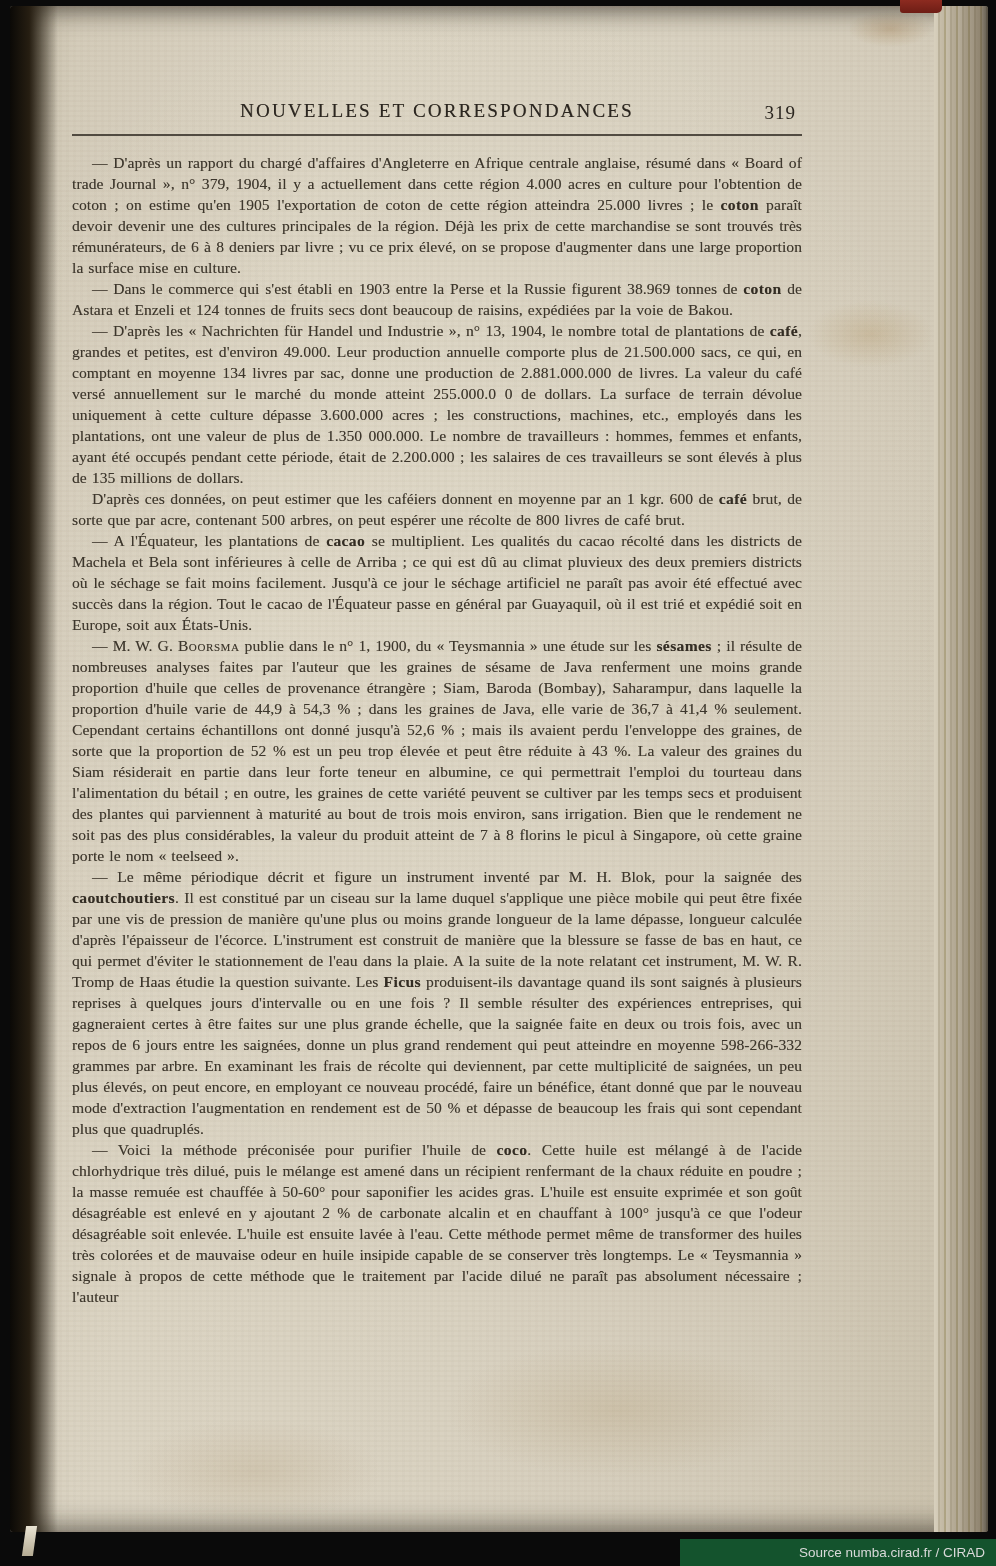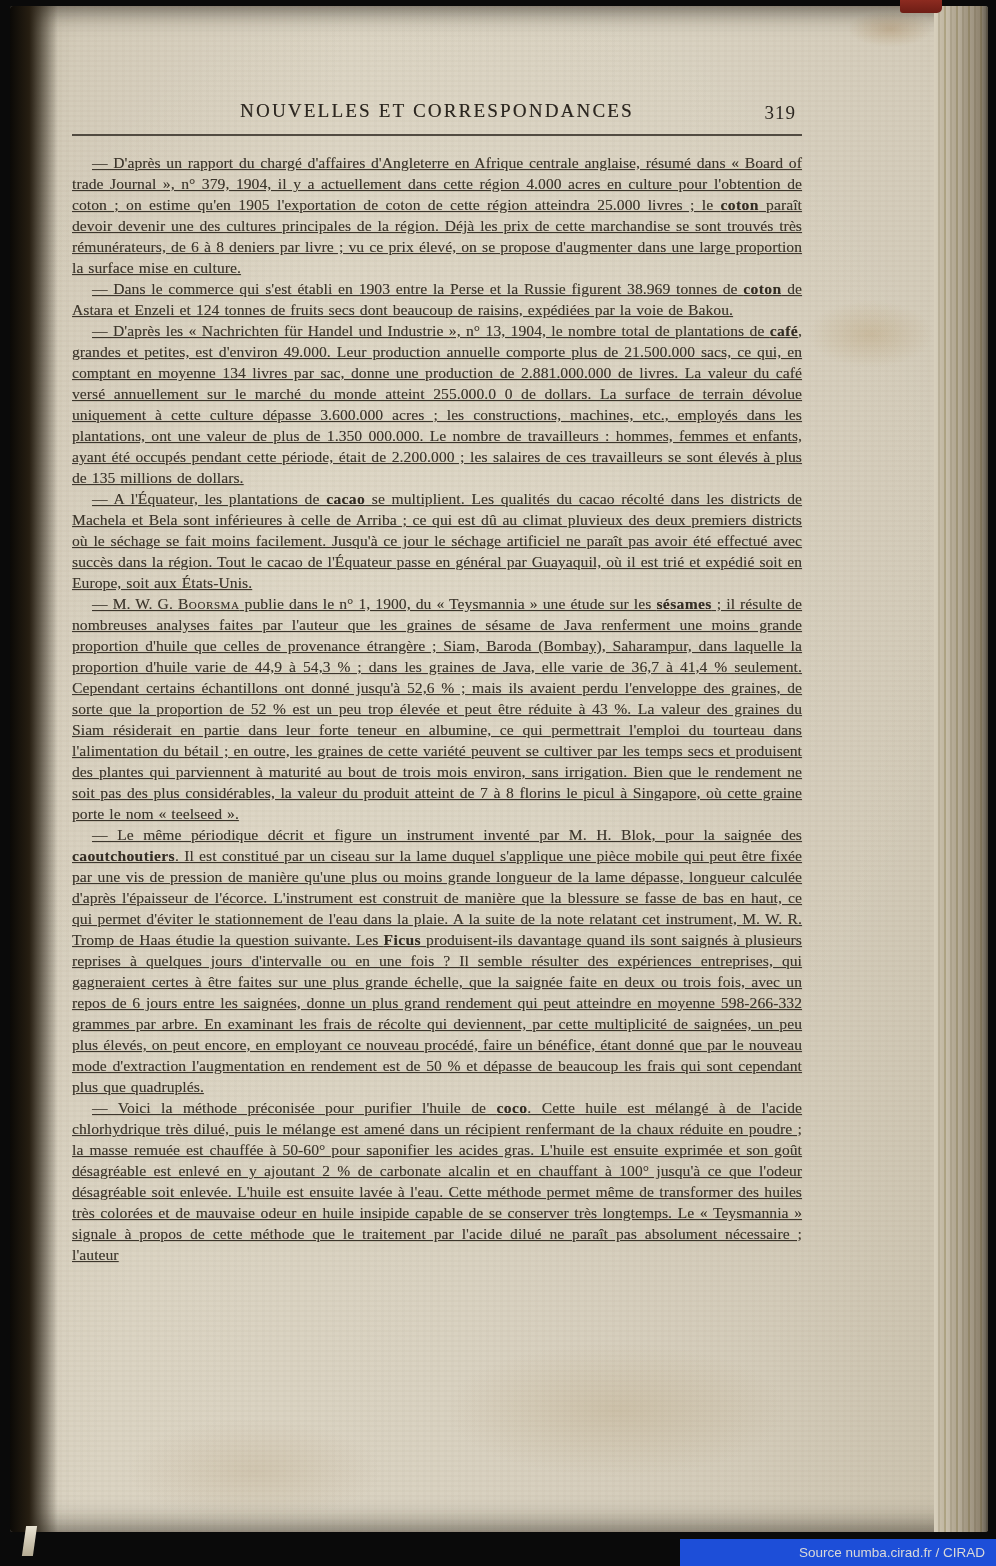--- a/index.html
+++ b/index.html
@@ -55,26 +55,26 @@
     color:#2b2620; text-shadow:0.3px 0.4px 0.5px rgba(60,50,35,0.5);
   }
   .page-number { position:absolute; right:6px; top:2px; font-size:19px; letter-spacing:1px; }
   .header-rule { height:2px; background:#3a342b; margin-top:4px; opacity:0.85; }
   .body-text {
     margin-top:16px; font-size:15.5px; line-height:21px; color:#3c362c;
     text-align:justify; word-spacing:1px; letter-spacing:0.1px;
     text-shadow:0.2px 0.3px 0.35px rgba(70,60,45,0.45);
     hyphens:auto;
   }
-  .body-text p { margin:0; text-indent:20px;text-decoration:underline; }
+  .body-text p { margin:0; text-indent:20px; }
   .bf { font-weight:bold; color:#332d24; letter-spacing:0.4px; }
   .sc { font-variant:small-caps; letter-spacing:0.6px; }
   .watermark {
     position:absolute; right:0; bottom:0; width:316px; height:27px;
-    background:#1d4ed8; color:#d9d9d9;
+    background:#14532d; color:#d9d9d9;
     font-family:"Liberation Sans","DejaVu Sans",sans-serif; font-size:13.5px;
     display:flex; align-items:center; justify-content:flex-end;
     padding-right:11px; box-sizing:border-box;
   }
 </style>
 </head>
 <body>
 
 <div class="scan">
   <div class="paper">
@@ -89,20 +89,21 @@
   <div class="content">
     <div class="page-header">
       <span class="running-title">NOUVELLES ET CORRESPONDANCES</span>
       <span class="page-number">319</span>
     </div>
     <div class="header-rule"></div>
     <div class="body-text" id="paragraphs">
         <p><span>— D'après un rapport du chargé d'affaires d'Angleterre en Afrique centrale anglaise, résumé dans « Board of trade Journal », n° 379, 1904, il y a actuellement dans cette région 4.000 acres en culture pour l'obtention de coton ; on estime qu'en 1905 l'exportation de coton de cette région atteindra 25.000 livres ; le </span><span class="bf">coton</span><span> paraît devoir devenir une des cultures principales de la région. Déjà les prix de cette marchandise se sont trouvés très rémunérateurs, de 6 à 8 deniers par livre ; vu ce prix élevé, on se propose d'augmenter dans une large proportion la surface mise en culture.</span></p>
         <p><span>— Dans le commerce qui s'est établi en 1903 entre la Perse et la Russie figurent 38.969 tonnes de </span><span class="bf">coton</span><span> de Astara et Enzeli et 124 tonnes de fruits secs dont beaucoup de raisins, expédiées par la voie de Bakou.</span></p>
         <p><span>— D'après les « Nachrichten für Handel und Industrie », n° 13, 1904, le nombre total de plantations de </span><span class="bf">café</span><span>, grandes et petites, est d'environ 49.000. Leur production annuelle comporte plus de 21.500.000 sacs, ce qui, en comptant en moyenne 134 livres par sac, donne une production de 2.881.000.000 de livres. La valeur du café versé annuellement sur le marché du monde atteint 255.000.0 0 de dollars. La surface de terrain dévolue uniquement à cette culture dépasse 3.600.000 acres ; les constructions, machines, etc., employés dans les plantations, ont une valeur de plus de 1.350 000.000. Le nombre de travailleurs : hommes, femmes et enfants, ayant été occupés pendant cette période, était de 2.200.000 ; les salaires de ces travailleurs se sont élevés à plus de 135 millions de dollars.</span></p>
+        <p><span>D'après ces données, on peut estimer que les caféiers donnent en moyenne par an 1 kgr. 600 de </span><span class="bf">café</span><span> brut, de sorte que par acre, contenant 500 arbres, on peut espérer une récolte de 800 livres de café brut.</span></p>
         <p><span>— A l'Équateur, les plantations de </span><span class="bf">cacao</span><span> se multiplient. Les qualités du cacao récolté dans les districts de Machela et Bela sont inférieures à celle de Arriba ; ce qui est dû au climat pluvieux des deux premiers districts où le séchage se fait moins facilement. Jusqu'à ce jour le séchage artificiel ne paraît pas avoir été effectué avec succès dans la région. Tout le cacao de l'Équateur passe en général par Guayaquil, où il est trié et expédié soit en Europe, soit aux États-Unis.</span></p>
         <p><span>— M. W. G. </span><span class="sc">Boorsma</span><span> publie dans le n° 1, 1900, du « Teysmannia » une étude sur les </span><span class="bf">sésames</span><span> ; il résulte de nombreuses analyses faites par l'auteur que les graines de sésame de Java renferment une moins grande proportion d'huile que celles de provenance étrangère ; Siam, Baroda (Bombay), Saharampur, dans laquelle la proportion d'huile varie de 44,9 à 54,3 % ; dans les graines de Java, elle varie de 36,7 à 41,4 % seulement. Cependant certains échantillons ont donné jusqu'à 52,6 % ; mais ils avaient perdu l'enveloppe des graines, de sorte que la proportion de 52 % est un peu trop élevée et peut être réduite à 43 %. La valeur des graines du Siam résiderait en partie dans leur forte teneur en albumine, ce qui permettrait l'emploi du tourteau dans l'alimentation du bétail ; en outre, les graines de cette variété peuvent se cultiver par les temps secs et produisent des plantes qui parviennent à maturité au bout de trois mois environ, sans irrigation. Bien que le rendement ne soit pas des plus considérables, la valeur du produit atteint de 7 à 8 florins le picul à Singapore, où cette graine porte le nom « teelseed ».</span></p>
         <p><span>— Le même périodique décrit et figure un instrument inventé par M. H. Blok, pour la saignée des </span><span class="bf">caoutchoutiers</span><span>. Il est constitué par un ciseau sur la lame duquel s'applique une pièce mobile qui peut être fixée par une vis de pression de manière qu'une plus ou moins grande longueur de la lame dépasse, longueur calculée d'après l'épaisseur de l'écorce. L'instrument est construit de manière que la blessure se fasse de bas en haut, ce qui permet d'éviter le stationnement de l'eau dans la plaie. A la suite de la note relatant cet instrument, M. W. R. Tromp de Haas étudie la question suivante. Les </span><span class="bf">Ficus</span><span> produisent-ils davantage quand ils sont saignés à plusieurs reprises à quelques jours d'intervalle ou en une fois ? Il semble résulter des expériences entreprises, qui gagneraient certes à être faites sur une plus grande échelle, que la saignée faite en deux ou trois fois, avec un repos de 6 jours entre les saignées, donne un plus grand rendement qui peut atteindre en moyenne 598-266-332 grammes par arbre. En examinant les frais de récolte qui deviennent, par cette multiplicité de saignées, un peu plus élevés, on peut encore, en employant ce nouveau procédé, faire un bénéfice, étant donné que par le nouveau mode d'extraction l'augmentation en rendement est de 50 % et dépasse de beaucoup les frais qui sont cependant plus que quadruplés.</span></p>
         <p><span>— Voici la méthode préconisée pour purifier l'huile de </span><span class="bf">coco</span><span>. Cette huile est mélangé à de l'acide chlorhydrique très dilué, puis le mélange est amené dans un récipient renfermant de la chaux réduite en poudre ; la masse remuée est chauffée à 50-60° pour saponifier les acides gras. L'huile est ensuite exprimée et son goût désagréable est enlevé en y ajoutant 2 % de carbonate alcalin et en chauffant à 100° jusqu'à ce que l'odeur désagréable soit enlevée. L'huile est ensuite lavée à l'eau. Cette méthode permet même de transformer des huiles très colorées et de mauvaise odeur en huile insipide capable de se conserver très longtemps. Le « Teysmannia » signale à propos de cette méthode que le traitement par l'acide dilué ne paraît pas absolument nécessaire ; l'auteur</span></p>
       </div>
   </div>
 
   <div class="watermark">
     <span>Source numba.cirad.fr / CIRAD</span>
   </div>

